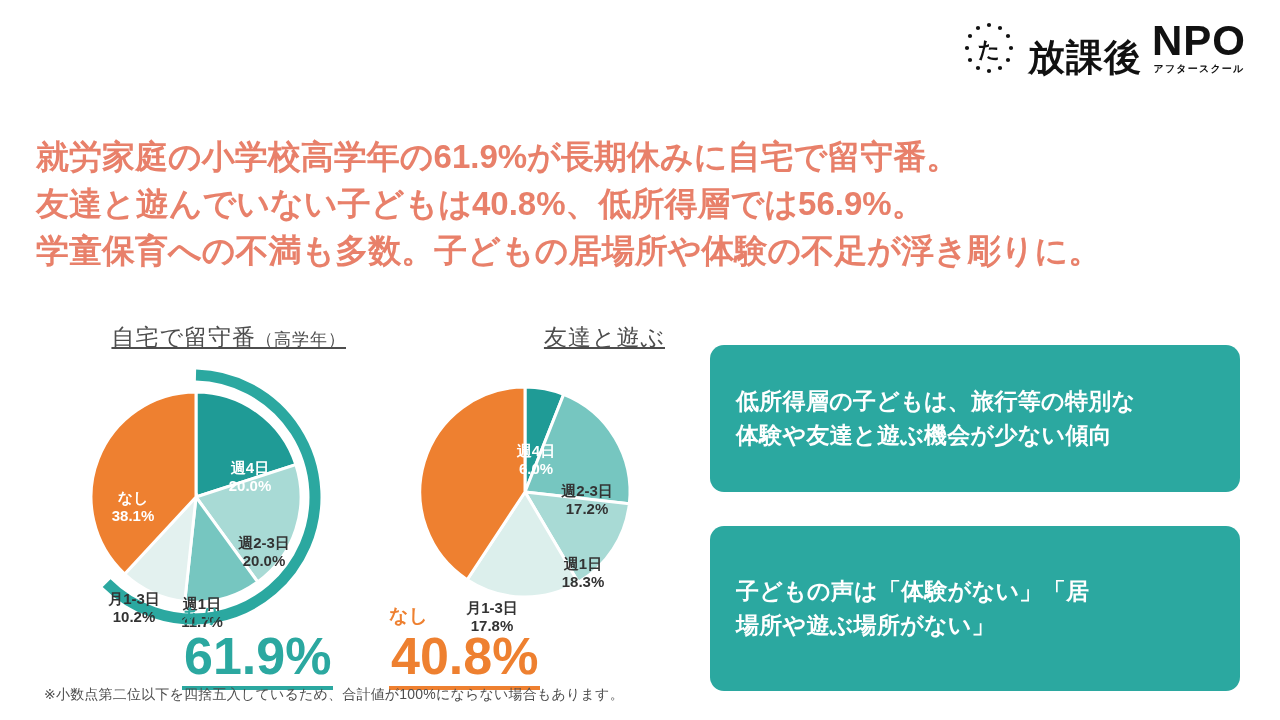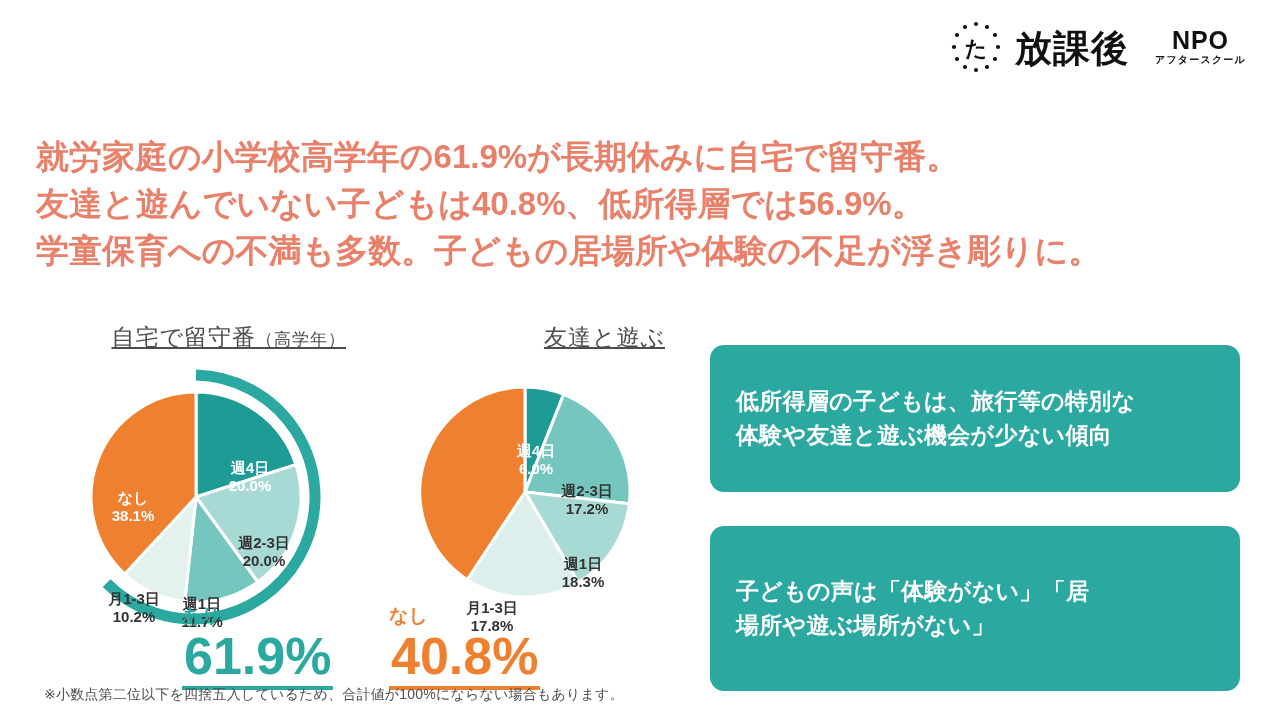--- a/index.html
+++ b/index.html
@@ -41,31 +41,31 @@
 
   .logo {
     position: absolute;
     right: 34px;
     top: 20px;
     display: flex;
     align-items: center;
     gap: 12px;
   }
   .logo-mark { width: 54px; height: 54px; display:block; }
-  .logo-words { display: flex; align-items: flex-end; gap: 26px; }
+  .logo-words { display: flex; align-items: flex-end; gap: 10px; }
   .logo-jp {
     font-size: 37px;
     font-weight: 700;
     color: #111111;
     letter-spacing: 1px;
     line-height: 1;
   }
   .logo-right { display: flex; flex-direction: column; align-items: center; }
   .logo-npo {
-    font-size: 25px;
+    font-size: 42px;
     font-weight: 700;
     color: #111111;
     letter-spacing: 1px;
     line-height: 1;
     text-align: right;
   }
   .logo-sub {
     font-size: 10px;
     font-weight: 700;
     color: #111111;

